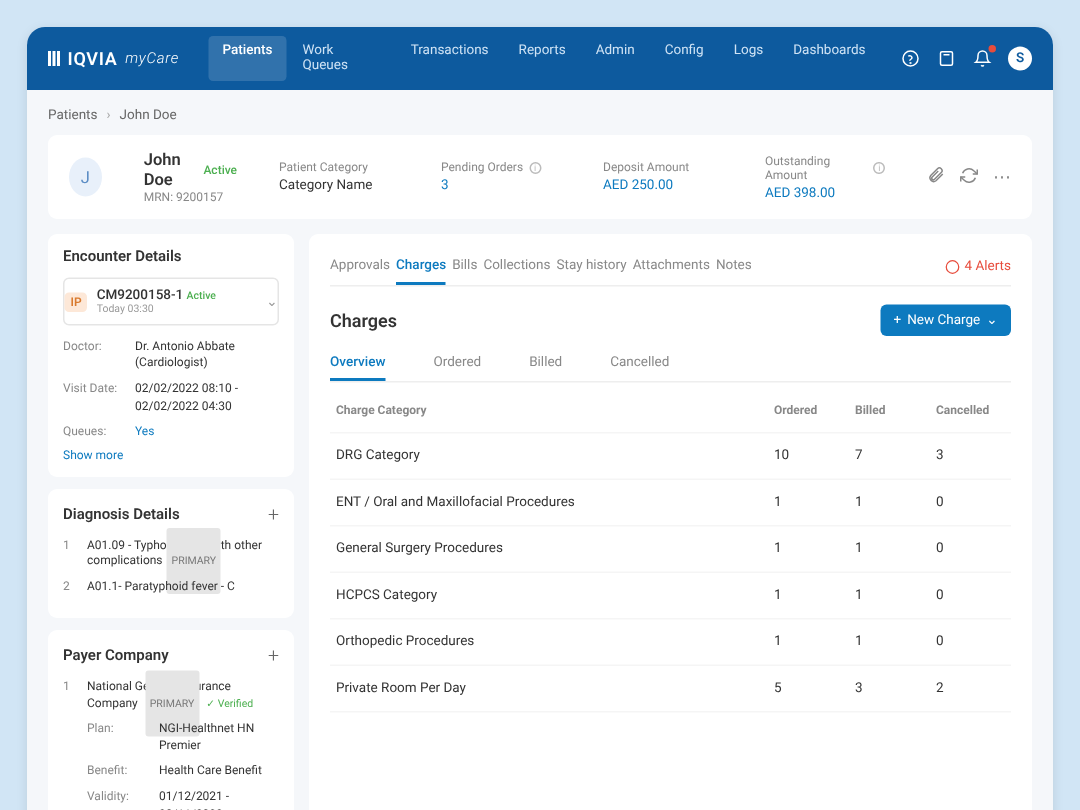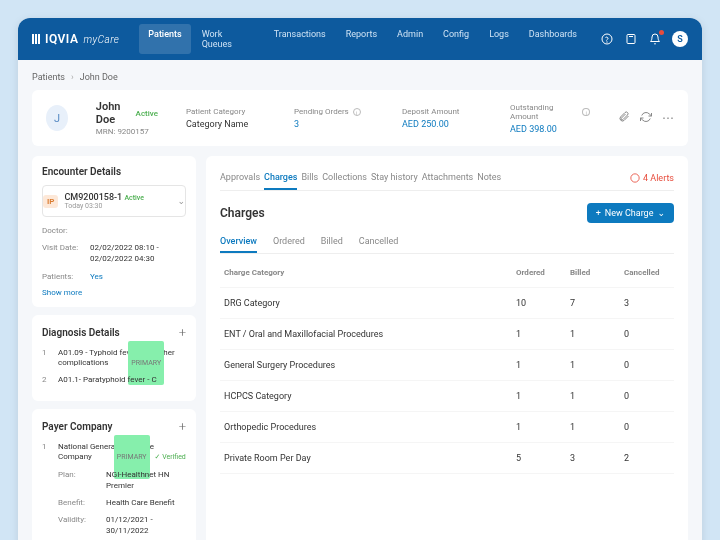--- a/index.html
+++ b/index.html
@@ -42,31 +42,31 @@
 .encb .etime{font-size:7px;color:#999}
 .encb .chev{margin-left:auto;color:#999}
 .kv{display:flex;gap:8px;margin-bottom:6px;font-size:8px;line-height:1.4}
 .kv .k{color:#888;width:40px;flex-shrink:0}
 .kv .v{color:#333;flex:1}
 .kv .v.link{color:#0d7abf;cursor:pointer}
 .showmore{color:#0d7abf;font-size:8px;cursor:pointer}
 .dlist .drow{display:flex;gap:6px;font-size:8px;margin-bottom:6px;line-height:1.3}
 .dlist .dn{color:#888;width:10px}
 .dlist .dt{flex:1}
-.tag-primary{background:#86efac;color:#777;padding:18px 3px;border-radius:2px;font-size:7px;margin-left:20px}
+.tag-primary{background:#e5e5e5;color:#777;padding:18px 3px;border-radius:2px;font-size:7px;margin-left:3px}
 .verified{color:#4caf50;font-size:7px;margin-left:3px}
 .main{flex:1;background:#fff;border-radius:6px;padding:0 14px 14px}
 .tabs{display:flex;gap:4px;border-bottom:1px solid #eee;padding-top:10px;align-items:center}
 .tabs .tab{padding:6px 0;font-size:9px;color:#888;cursor:pointer;border-bottom:2px solid transparent}
 .tabs .tab.active{color:#0d7abf;border-bottom-color:#0d7abf;font-weight:500}
 .alerts{margin-left:auto;color:#e74c3c;font-size:9px;display:flex;align-items:center;gap:3px;cursor:pointer}
 .chead{display:flex;align-items:center;justify-content:space-between;padding:12px 0 8px}
 .chead h2{font-size:12px;font-weight:600}
 .newbtn{background:#0d7abf;color:#fff;padding:5px 9px;border-radius:4px;font-size:9px;cursor:pointer;display:flex;align-items:center;gap:4px}
-.subtabs{display:flex;gap:16px;border-bottom:1px solid #eee;margin-bottom:4px}
+.subtabs{display:flex;gap:32px;border-bottom:1px solid #eee;margin-bottom:4px}
 .subtabs .stab{padding:5px 0;font-size:9px;color:#888;cursor:pointer;border-bottom:2px solid transparent}
 .subtabs .stab.active{color:#0d7abf;border-bottom-color:#0d7abf;font-weight:500}
 .tbl{width:100%;border-collapse:collapse}
 .tbl th{text-align:left;font-size:8px;color:#888;font-weight:700;padding:10px 4px;border-bottom:1px solid #f5f5f5}
 .tbl th.r{text-align:left;width:54px}
 .tbl td{font-size:9px;padding:10px 4px;border-bottom:1px solid #f5f5f5;color:#333}
 .info-ic{display:inline-block;width:8px;height:8px;border:1px solid #bbb;border-radius:50%;font-size:6px;text-align:center;line-height:7px;color:#bbb;margin-left:2px}
 .plus-ic{font-size:13px;color:#666;cursor:pointer;font-weight:300}
 </style>
 </head>
@@ -187,27 +187,28 @@
             <span class="ipbadge">IP</span>
             <div>
               <div><span class="eid">CM9200158-1</span> <span class="badge-active" style="font-size:7px">Active</span></div>
               <div class="etime">Today 03:30</div>
             </div>
             <span class="chev">⌄</span>
           </div>
           <div id="encrows">
               <div class="kv">
                 <span class="k">Doctor:</span>
+                <span class="v">Dr. Antonio Abbate (Cardiologist)</span>
               </div>
               <div class="kv">
                 <span class="k">Visit Date:</span>
                 <span class="v">02/02/2022 08:10 - 02/02/2022 04:30</span>
               </div>
               <div class="kv">
-                <span class="k">Patients:</span>
+                <span class="k">Queues:</span>
                 <span class="v link">Yes</span>
               </div>
             </div>
           <div class="showmore">Show more</div>
         </div>
 
         <div class="panel">
           <div class="ptitle">
             <span>Diagnosis Details</span>
             <span class="plus-ic">+</span>

